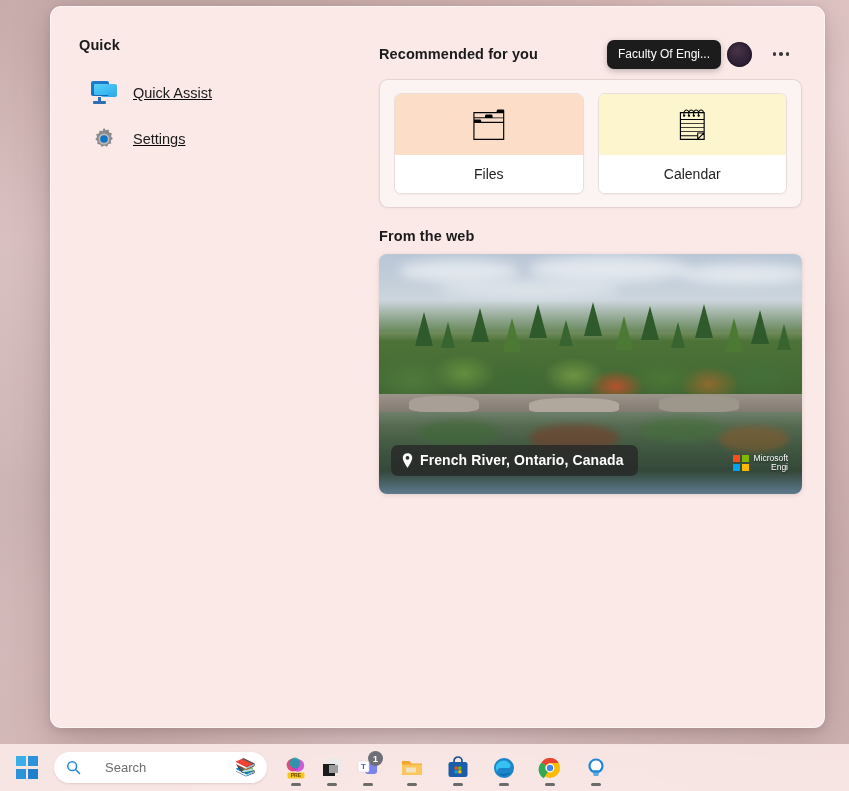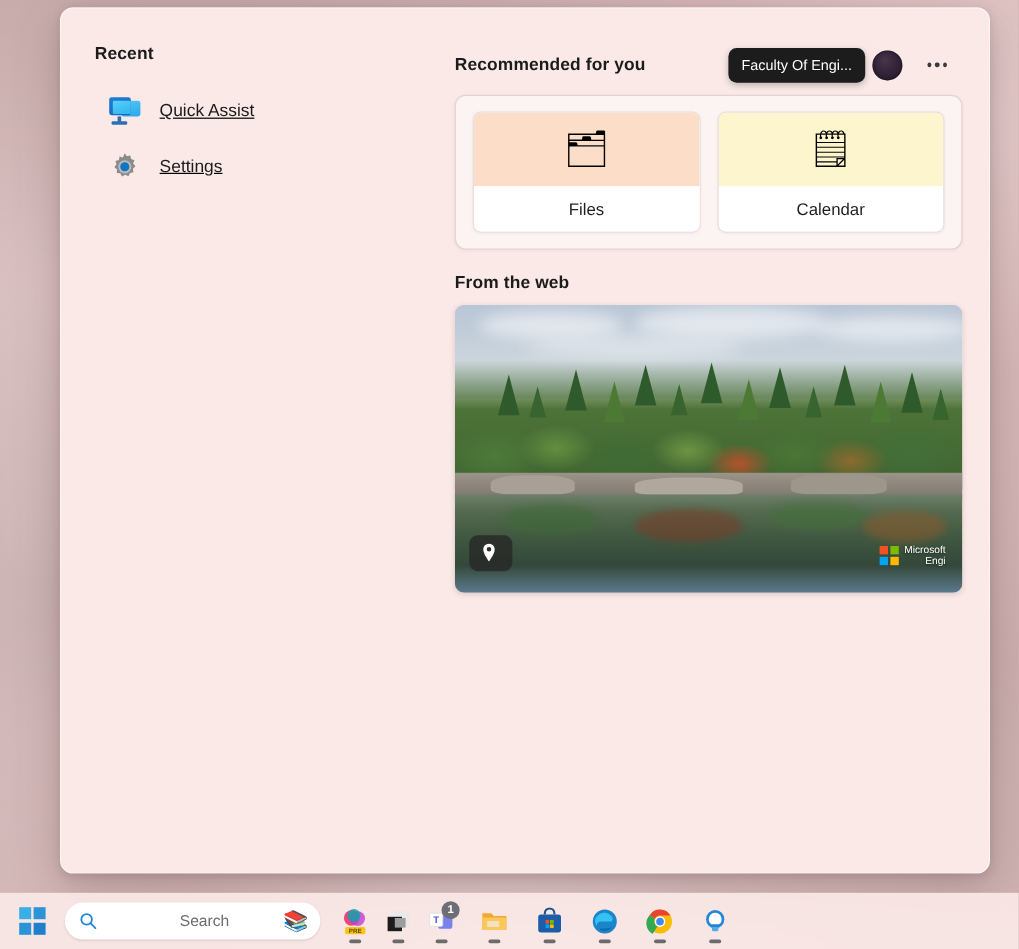--- a/index.html
+++ b/index.html
@@ -354,21 +354,20 @@
     box-shadow: 0 1px 2px rgba(120,90,90,0.18);
     position: relative;
     overflow: hidden;
   }
   #search-icon { width: 15px; height: 15px; flex: 0 0 15px; }
   #search-placeholder {
     font-size: 13px;
     color: #6d6d6d;
     margin-left: 24px;
     flex: 1 1 auto;
-    text-align: center;
   }
   #search-art { font-size: 17px; line-height: 1; margin-right: 2px; }
 
   
   .ic { width: 24px; height: 24px; display: block; }
   .teams-badge {
     position: absolute;
     top: 2px; right: 2px;
     width: 15px; height: 15px;
     border-radius: 50%;
@@ -380,21 +379,21 @@
   }
 </style>
 </head>
 <body>
 
 <div id="desktop"></div>
 
 <div id="start-panel">
 
   <div id="recent-col">
-    <div class="section-head">Recent</div>
+    <div class="section-head">Quick</div>
     <div id="recent-list">
 
       <div class="recent-item">
         <span class="recent-icon">
           <span class="qa-back"></span>
           <span class="qa-front"></span>
           <span class="qa-front2"></span>
           <span class="qa-stand"></span>
           <span class="qa-base"></span>
         </span>
@@ -486,20 +485,21 @@
           <span class="refl" style="left:150px; top:12px; width:90px; height:28px; background:#7a3b28;"></span>
           <span class="refl" style="left:260px; top:6px; width:85px; height:24px; background:#44703a;"></span>
           <span class="refl" style="left:340px; top:14px; width:70px; height:26px; background:#8a5a2c;"></span>
         </div>
       </div>
 
       <div id="photo-caption">
         <svg class="pin" viewBox="0 0 12 16">
           <path fill="#ffffff" d="M6 0C3 0 .8 2.2.8 5.1.8 9 6 16 6 16s5.2-7 5.2-10.9C11.2 2.2 9 0 6 0zm0 7.1a2 2 0 110-4.1 2 2 0 010 4.1z"></path>
         </svg>
+        <span id="caption-text">French River, Ontario, Canada</span>
       </div>
 
       <div id="bing-logo">
         <span id="bing-squares">
           <i style="background:#f25022"></i>
             <i style="background:#7fba00"></i>
           <i style="background:#00a4ef"></i>
             <i style="background:#ffb900"></i>
         </span>
         <span id="bing-words">

